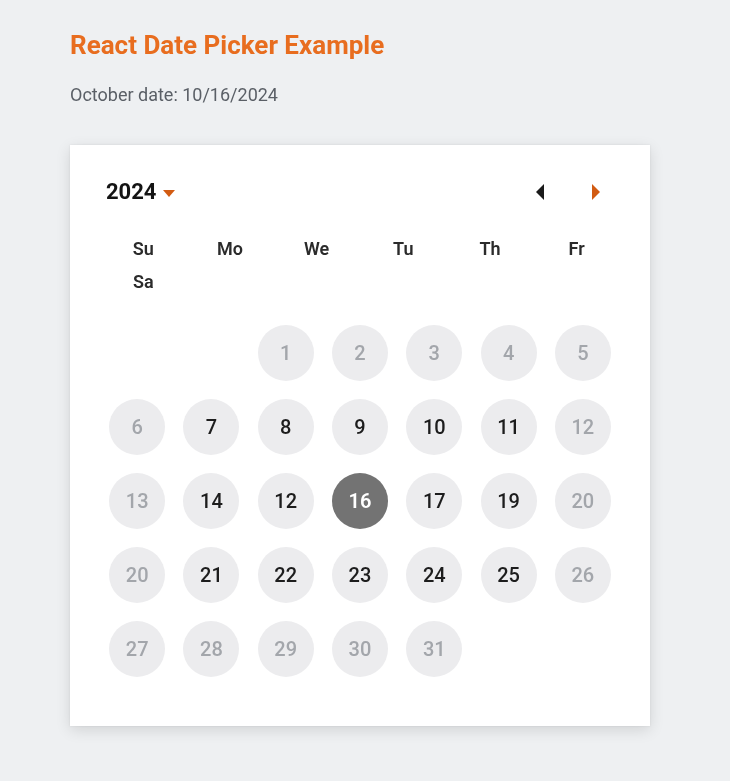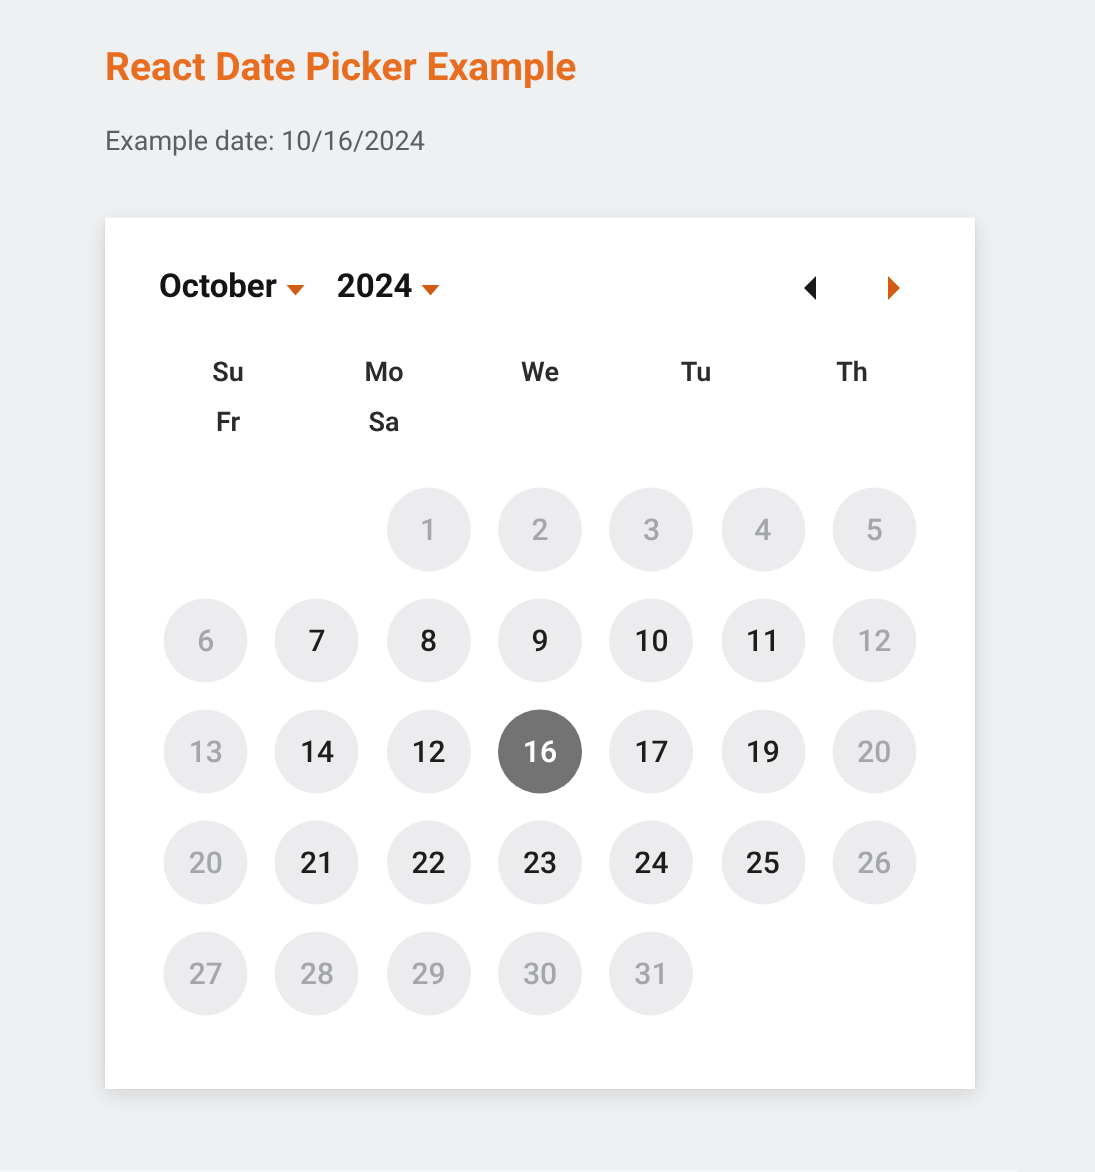--- a/index.html
+++ b/index.html
@@ -69,21 +69,21 @@
       border-right: 8px solid #1a1a1a;
     }
     .arrow-right {
       width: 0; height: 0;
       border-top: 8px solid transparent;
       border-bottom: 8px solid transparent;
       border-left: 8px solid #d25b12;
     }
     .weekday-row {
       display: grid;
-      grid-template-columns: repeat(5, 1fr);
+      grid-template-columns: repeat(6, 1fr);
       text-align: center;
       margin-bottom: 18px;
     }
     .weekday-cell {
       font-size: 18px;
       font-weight: 600;
       color: #2b2b2b;
       padding: 6px 0;
     }
     .dates-grid {
@@ -117,29 +117,25 @@
       background: transparent;
       cursor: default;
     }
   </style>
 </head>
 <body>
 
 <h1 class="title">React Date Picker Example</h1>
 
 <div class="selected-line">
-  <span>Example date: </span><span>10/16/2024</span>
+  <span>October date: </span><span>10/16/2024</span>
 </div>
 
 <div class="picker">
   <div class="picker-header">
-    <div class="month-select">
-      <span>October</span>
-      <span class="caret-down"></span>
-    </div>
     <div class="year-select">
       <span>2024</span>
       <span class="caret-down"></span>
     </div>
     <div class="nav-arrows">
       <div class="arrow-btn">
         <div class="arrow-left"></div>
       </div>
       <div class="arrow-btn">
         <div class="arrow-right"></div>

